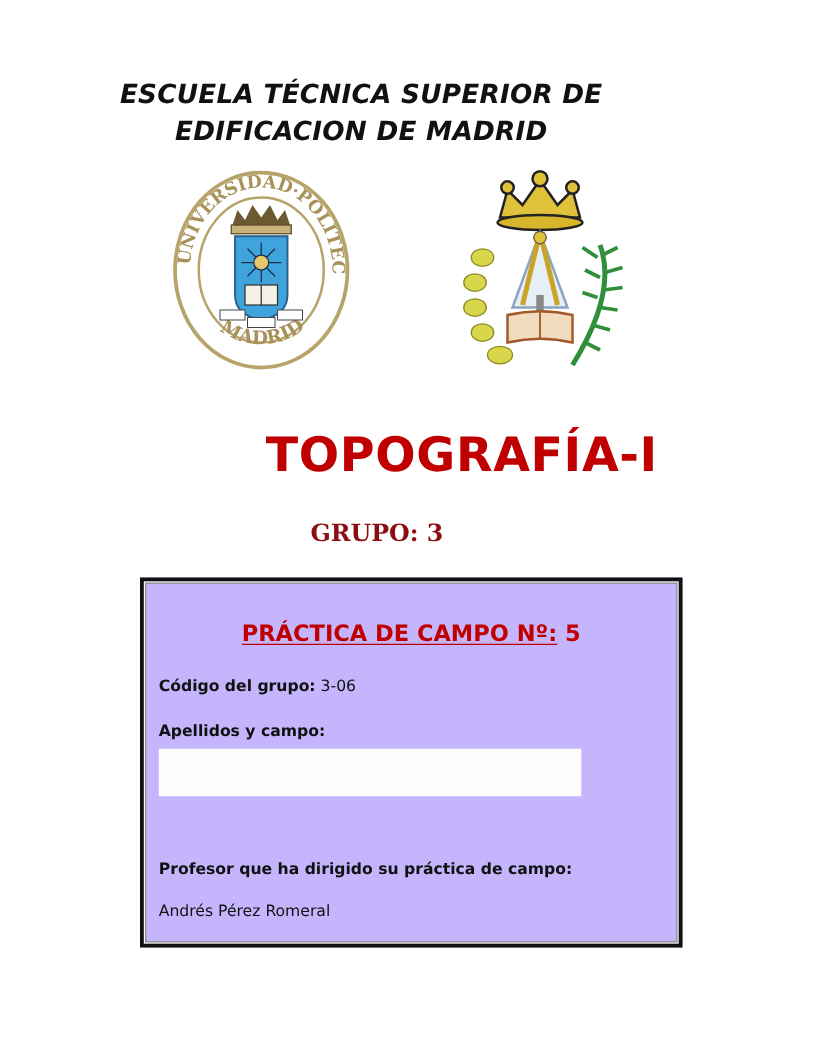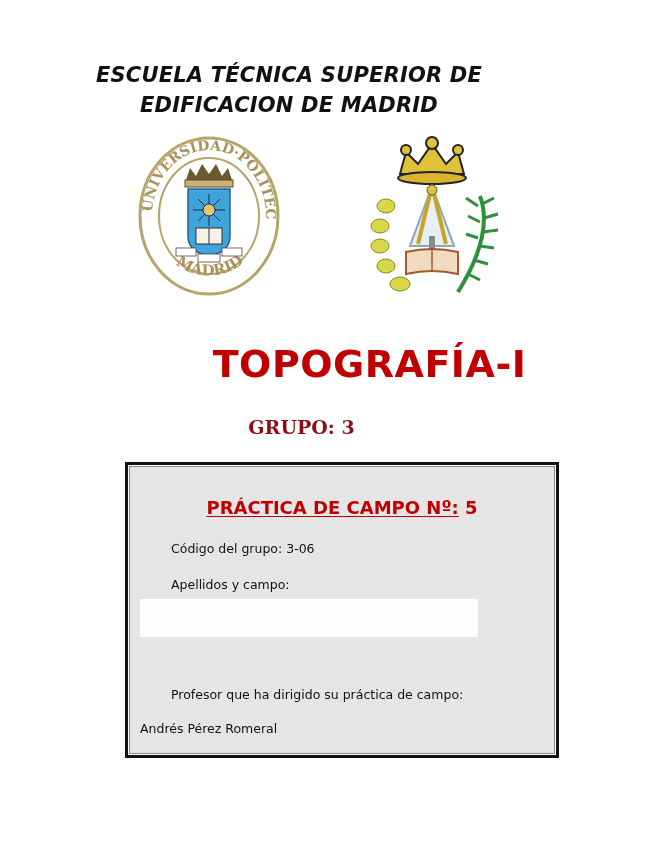--- a/index.html
+++ b/index.html
@@ -19,34 +19,34 @@
   .subject {
     position: absolute; left: 0; width: 655px; top: 342px; text-align: center;
     font-family: "DejaVu Sans", sans-serif; font-weight: bold; font-size: 38px;
     color: #c00000; letter-spacing: 0.5px; margin-left: 42px;
   }
   .group {
     position: absolute; left: 0; width: 603px; top: 416px; text-align: center;
     font-family: "DejaVu Serif", serif; font-weight: bold; font-size: 19px; color: #8b0f12;
   }
   .box {
-    position: absolute; left: 125px; top: 462px; width: 428px; height: 290px;
+    position: absolute; left: 112px; top: 462px; width: 428px; height: 290px;
     border: 3px solid #111; box-shadow: inset 0 0 0 1px #fff, inset 0 0 0 2px #888;
-    background: #e5e5e5;
+    background: #c4b5fd;
   }
   .box-title {
     position: absolute; left: 0; width: 100%; top: 32px; text-align: center;
     font-family: "DejaVu Sans", sans-serif; font-weight: bold; font-size: 18px; color: #c00000;
   }
   .box-title .u { text-decoration: underline; text-underline-offset: 2px; }
   .row {
     position: absolute; left: 12px; font-size: 12.5px; color: #111;
     font-family: "DejaVu Sans", sans-serif;
   }
-  .row .lbl { font-weight: normal; margin-left: 31px; }
+  .row .lbl { font-weight: bold; }
   .row .val { font-weight: normal; margin-top: 34px; }
   .name-field {
     position: absolute; left: 12px; top: 134px; width: 338px; height: 38px; background: #fdfdfd;
   }
 </style>
 </head>
 <body>
 
 <div class="school">
   <div>ESCUELA TÉCNICA SUPERIOR DE</div>

